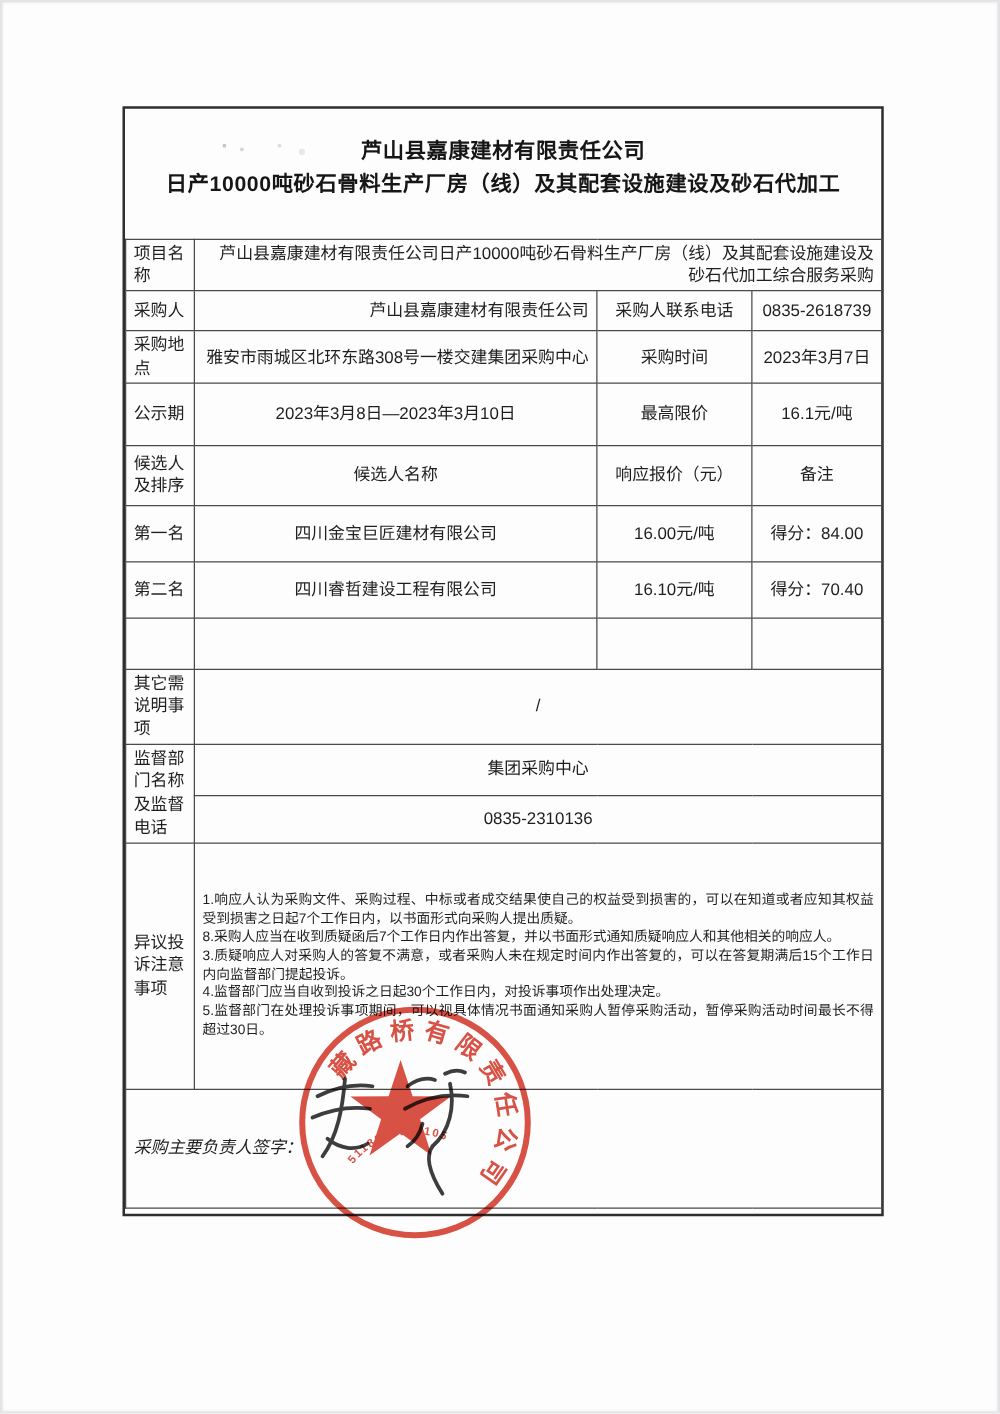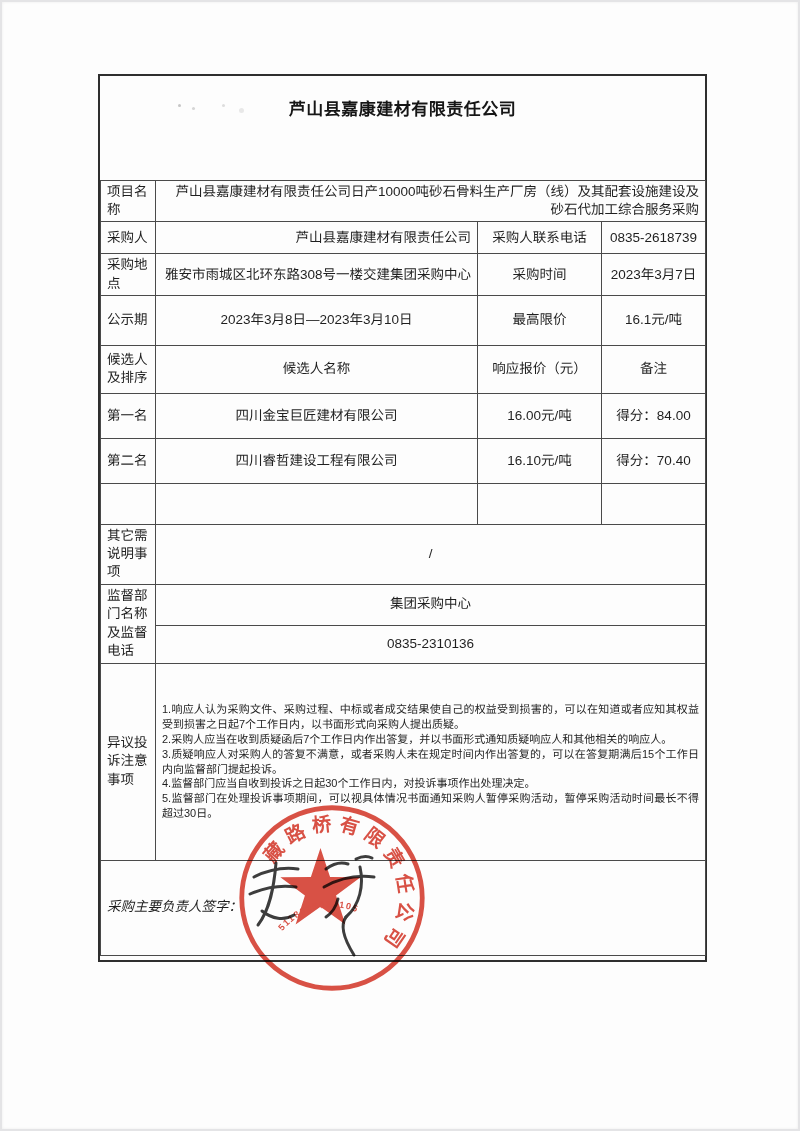--- a/index.html
+++ b/index.html
@@ -4,21 +4,21 @@
 <style>
   html,body{margin:0;padding:0;background:#ffffff;}
   .page{
     position:relative;width:800px;height:1131px;background:#fdfdfd;
     box-sizing:border-box;border:2px solid #e4e4e6;
     box-shadow:inset 0 0 3px rgba(0,0,0,.07);
     font-family:"Liberation Sans","DejaVu Sans",sans-serif;
     color:#1f1f1f;overflow:hidden;
   }
   .doc-box{
-    position:absolute;left:96px;top:72px;width:609px;height:888px;
+    position:absolute;left:96px;top:83px;width:609px;height:888px;
     box-sizing:border-box;border:2px solid #2e2e2e;background:#fdfdfd;
   }
   .title-block{
     height:104px;box-sizing:border-box;padding-top:20px;
     text-align:center;font-weight:bold;font-size:17px;line-height:27px;
     letter-spacing:.5px;color:#161616;
   }
   .smudge{
     position:absolute;left:78px;top:28px;width:3px;height:3px;border-radius:50%;
     background:rgba(130,130,130,.45);filter:blur(.6px);
@@ -59,20 +59,21 @@
 </style>
 </head>
 <body>
 
 <div class="page">
   <div class="doc-box">
     <div class="smudge"></div>
 
     <div class="title-block">
       <div>芦山县嘉康建材有限责任公司</div>
+      <div>日产10000吨砂石骨料生产厂房（线）及其配套设施建设及砂石代加工</div>
     </div>
 
     <table class="doc">
       <colgroup>
           <col style="width:55px">
           <col style="width:322px">
           <col style="width:124px">
           <col style="width:104px">
         </colgroup>
 
@@ -141,21 +142,21 @@
         <td class="ctr" colspan="3">集团采购中心</td>
       </tr>
       <tr class="r10b">
         <td class="ctr" colspan="3">0835-2310136</td>
       </tr>
 
       <tr class="r11">
         <td class="lab">异议投诉注意事项</td>
         <td class="obj" colspan="3">
           <div>1.响应人认为采购文件、采购过程、中标或者成交结果使自己的权益受到损害的，可以在知道或者应知其权益受到损害之日起7个工作日内，以书面形式向采购人提出质疑。</div>
-          <div>2.采购人应当在收到质疑函后7个工作日内作出答复，并以书面形式通知质疑响应人和其他相关的响应人。</div>
+          <div>8.采购人应当在收到质疑函后7个工作日内作出答复，并以书面形式通知质疑响应人和其他相关的响应人。</div>
           <div>3.质疑响应人对采购人的答复不满意，或者采购人未在规定时间内作出答复的，可以在答复期满后15个工作日内向监督部门提起投诉。</div>
           <div>4.监督部门应当自收到投诉之日起30个工作日内，对投诉事项作出处理决定。</div>
           <div>5.监督部门在处理投诉事项期间，可以视具体情况书面通知采购人暂停采购活动，暂停采购活动时间最长不得超过30日。</div>
         </td>
       </tr>
 
       <tr class="r12">
         <td class="sig-cell" colspan="4">
           <span>采购主要负责人签字：</span>
         </td>

